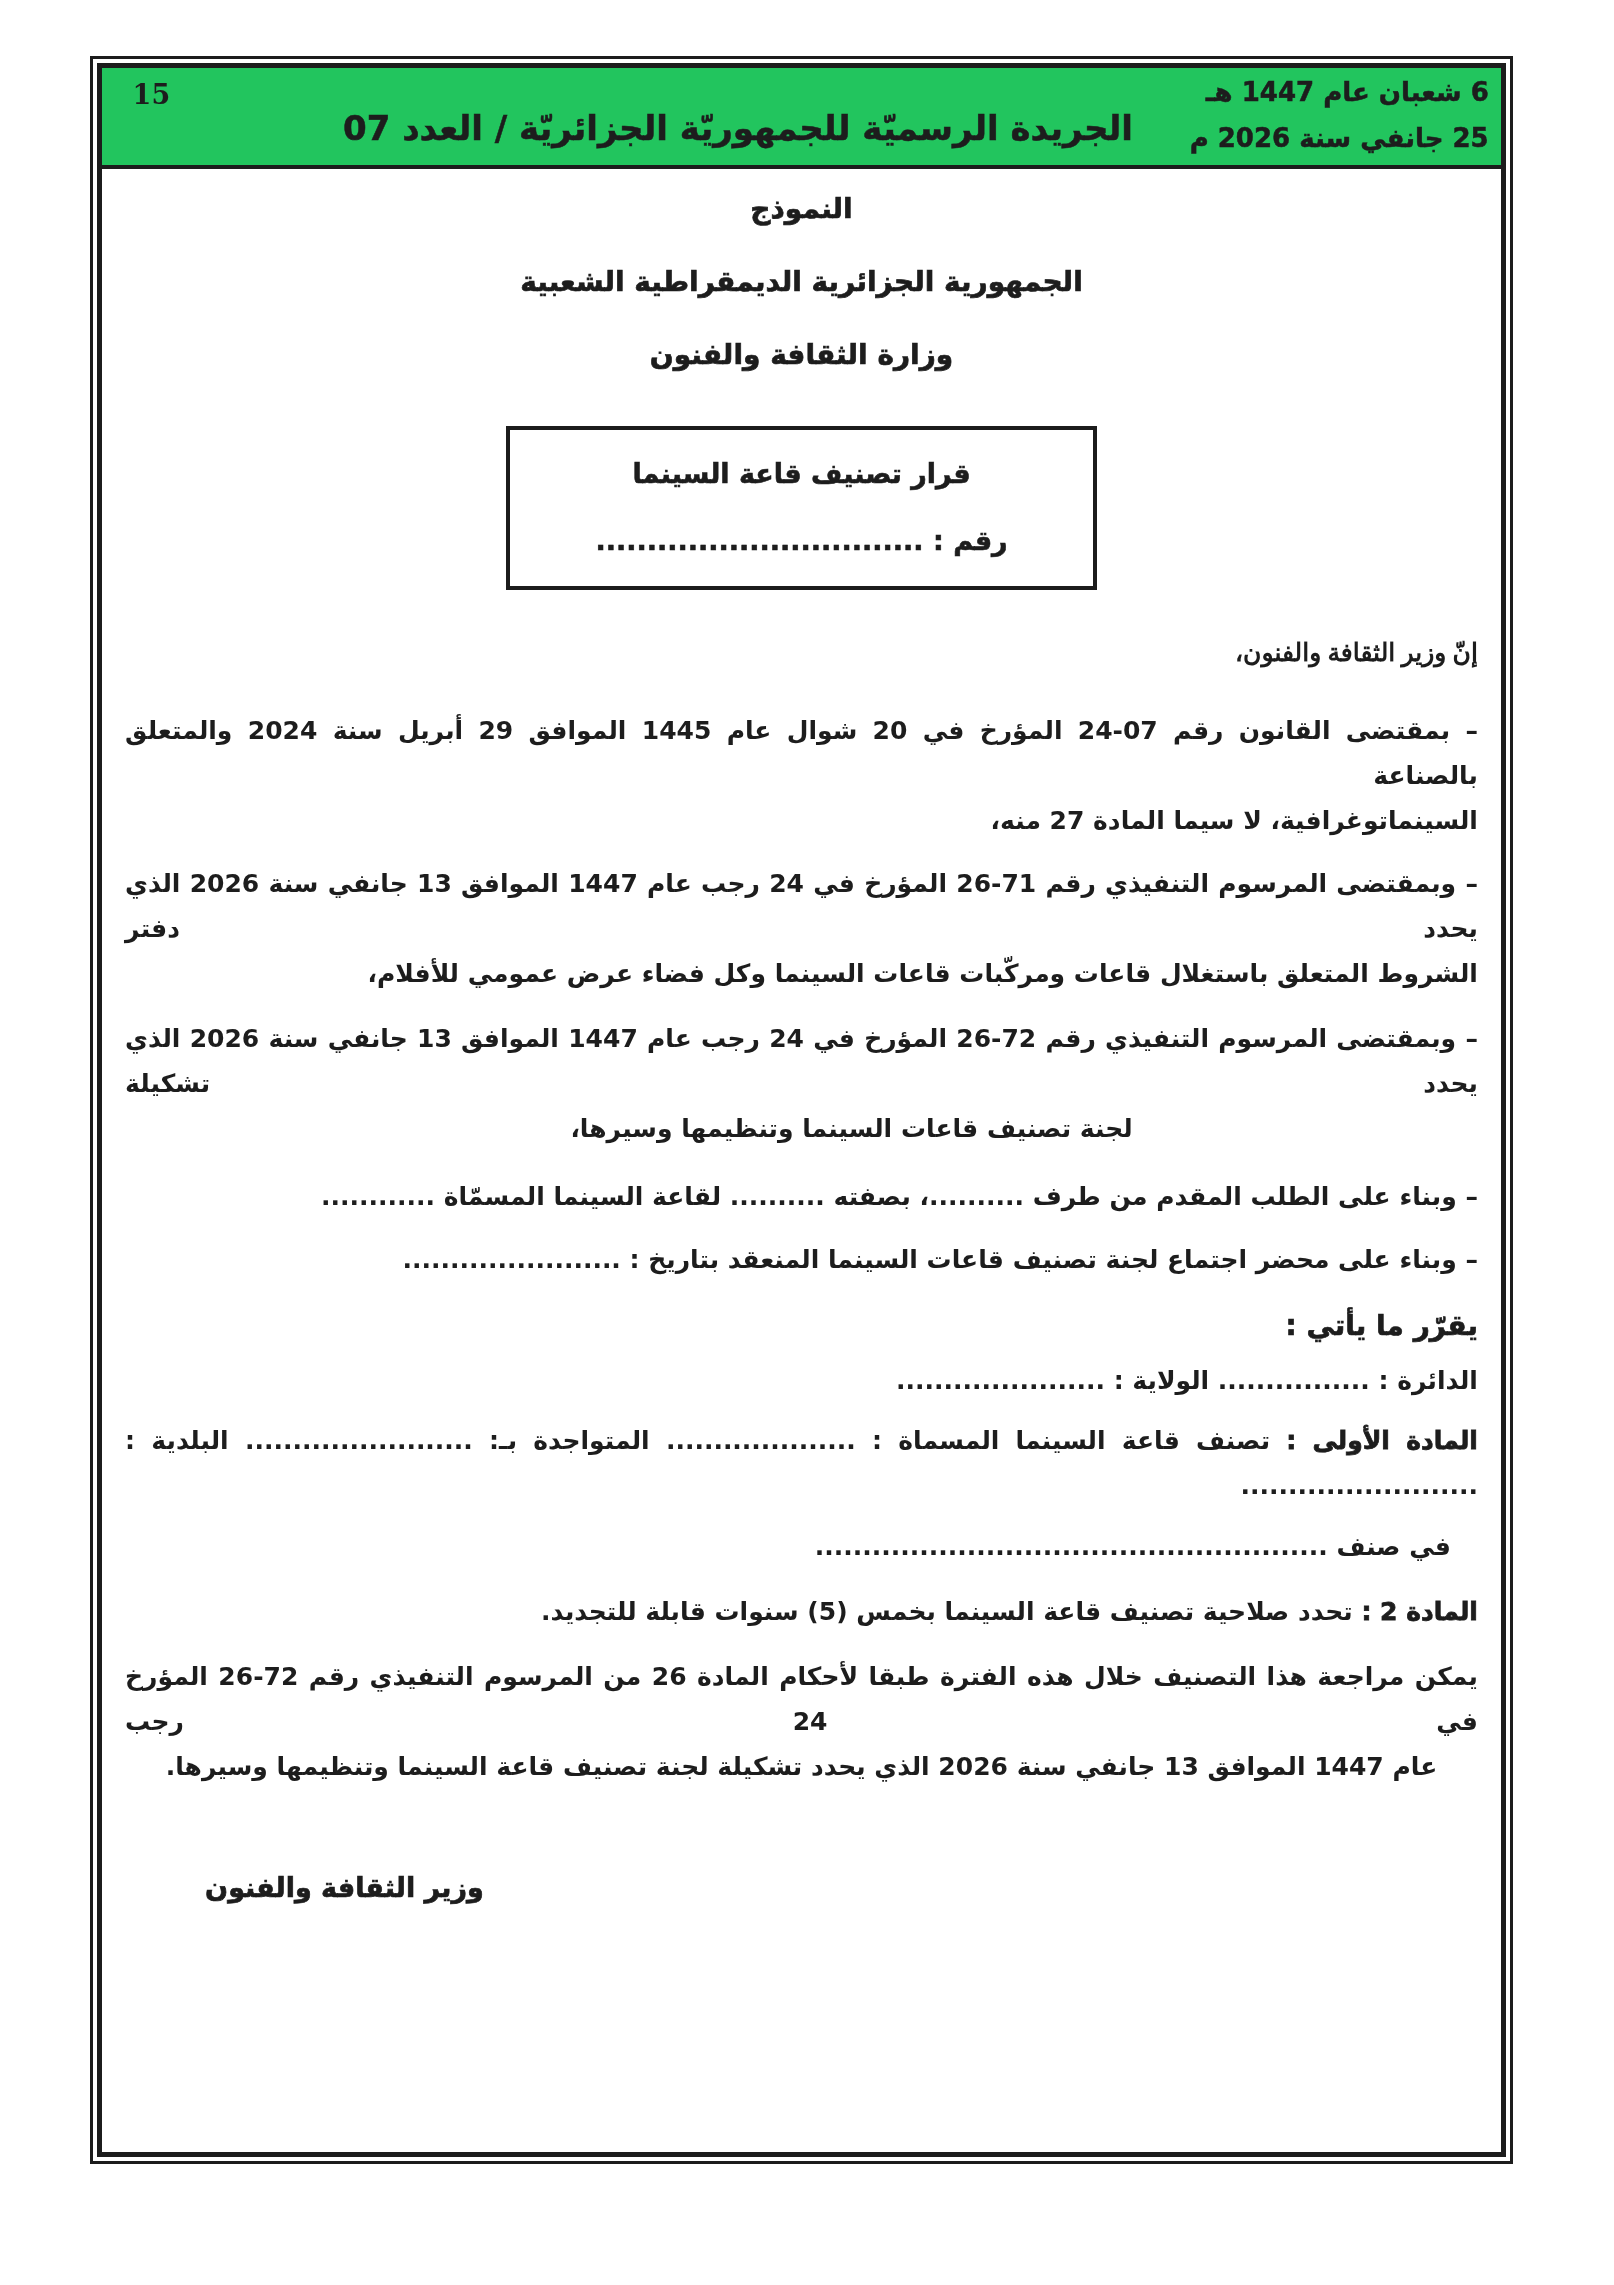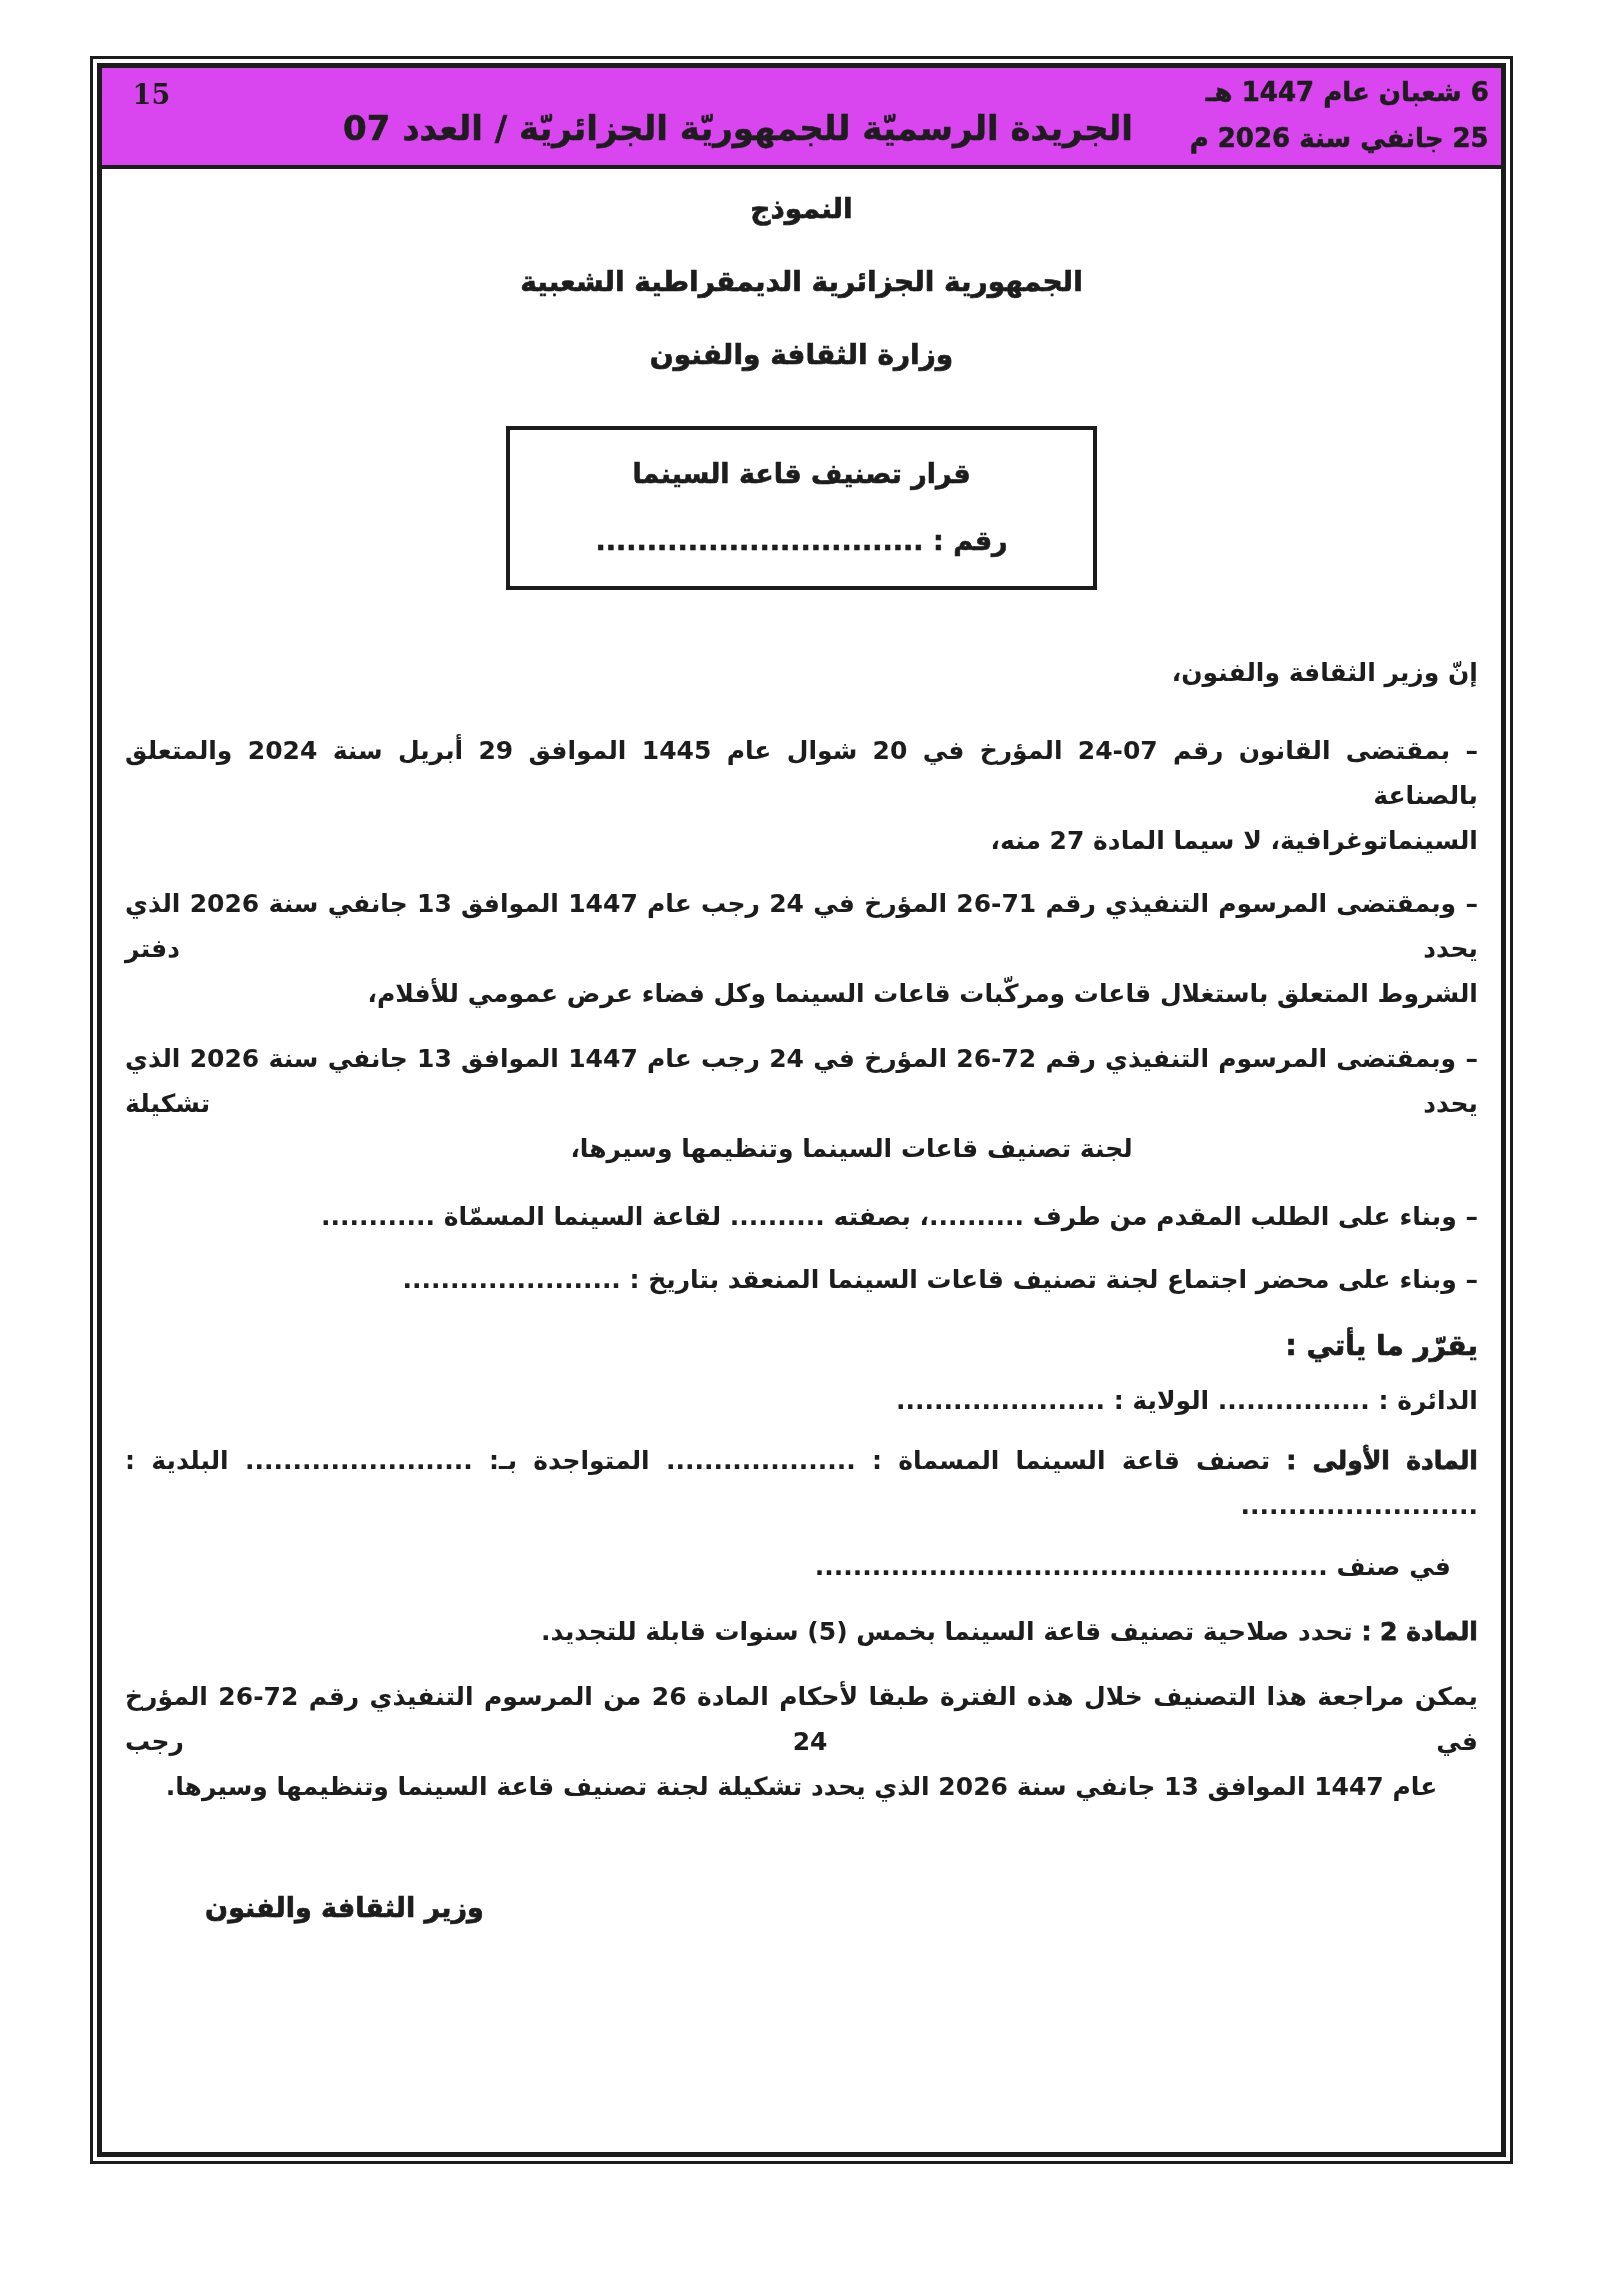--- a/index.html
+++ b/index.html
@@ -26,21 +26,21 @@
     border: 5.4px solid #1c1c1c;
     box-sizing: border-box;
     display: flex;
     flex-direction: column;
   }
 
   
   .band {
     height: 101px;
     flex: 0 0 101px;
-    background: #d946ef;
+    background: #22c55e;
     border-bottom: 4.5px solid #1c1c1c;
     position: relative;
     box-sizing: border-box;
   }
   .band-page-num {
     position: absolute;
     left: 31px; top: 11px;
     font-family: "DejaVu Serif", serif;
     font-weight: bold;
     font-size: 27px;
@@ -108,21 +108,21 @@
     line-height: 45px;
     white-space: normal;
   }
   .al-r { text-align: right; }
   .al-c { text-align: center; }
   .al-j { text-align: justify; text-align-last: justify; }
 
   .heavy { -webkit-text-stroke: 0.7px #1d1d1d; }
   .label { -webkit-text-stroke: 0.8px #1d1d1d; }
 
-  .ln-intro   { margin-top: 60px; }
+  .ln-intro   { margin-top: 40px; font-family: Liberation Serif, serif; }
   .ln-v1l1    { margin-top: 33px; }
   .ln-v2l1    { margin-top: 18px; }
   .ln-v3l1    { margin-top: 20px; }
   .ln-v3l2    { padding-left: 100px; }
   .ln-v4      { margin-top: 23.5px; }
   .ln-v5      { margin-top: 18px; }
   .ln-decree  { margin-top: 20px; font-size: 28px; line-height: 47px; }
   .ln-a1l1    { margin-top: 14.5px; }
   .ln-a1l2    { margin-top: 9px; }
   .ln-a1l3    { margin-top: 16.3px; padding-right: 27px; }

